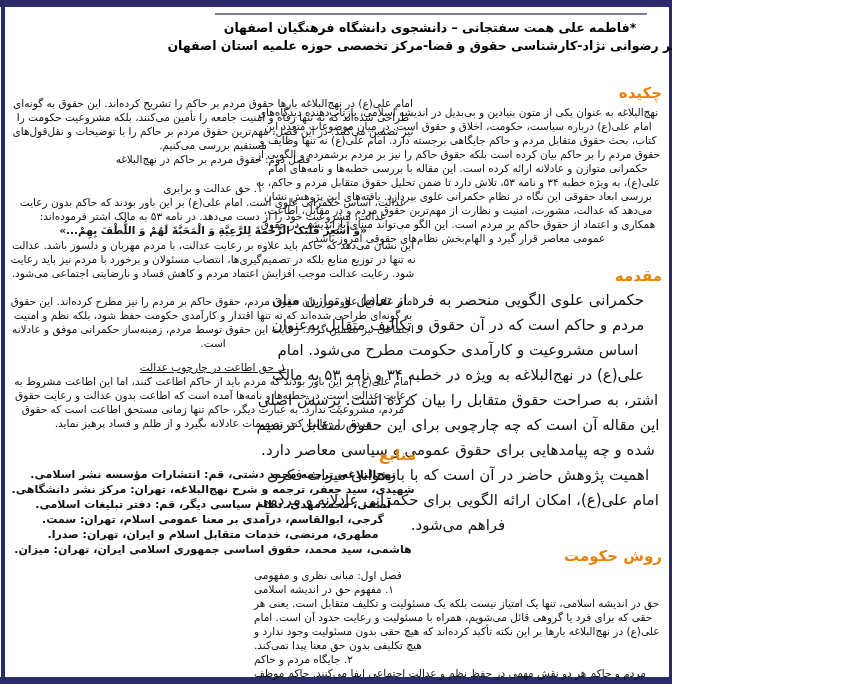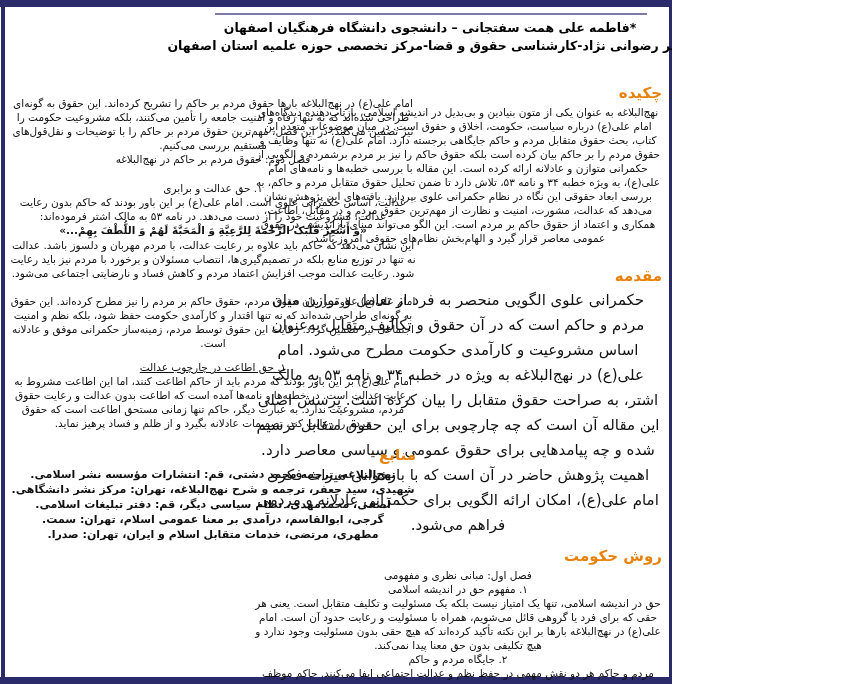--- a/index.html
+++ b/index.html
@@ -27,21 +27,21 @@
   .col{position:absolute;}
   .col-right{top:84px;right:10px;width:408px;}
   .col-left{top:96px;left:10px;width:406px;}
   .h-orange{
     font-weight:bold;font-size:15px;line-height:18px;
     text-align:right;margin:0 0 3px 0;
   }
   .txt-sm{font-size:10.5px;line-height:14px;}
   .txt-lg{font-size:15px;line-height:25px;}
   .center{text-align:center;}
-  .right{text-align:center;}
+  .right{text-align:left;}
   .mt-intro{margin-top:22px;}
   .mt-method{margin-top:9px;}
   .method-line{margin:0;}
   .para{margin:0 0 0 0;}
   .gap-s{margin-top:14px;}
   .gap-m{margin-top:10px;text-decoration:underline;}
   .quote-line{font-size:10.5px;line-height:15px;text-align:center;font-weight:bold;}
   .refs-heading{margin-top:16px;}
   .ref-item{font-weight:bold;font-size:11px;line-height:15px;text-align:center;}
   .chapter-title{margin-bottom:15px;}
@@ -95,16 +95,17 @@
     <div class="txt-sm center gap-m">۱. حق اطاعت در چارچوب عدالت</div>
     <div class="txt-sm center">امام علی(ع) بر این باور بودند که مردم باید از حاکم اطاعت کنند، اما این اطاعت مشروط به رعایت عدالت است. در خطبه‌ها و نامه‌ها آمده است که اطاعت بدون عدالت و رعایت حقوق مردم، مشروعیت ندارد. به عبارت دیگر، حاکم تنها زمانی مستحق اطاعت است که حقوق مردم را رعایت کند، تصمیمات عادلانه بگیرد و از ظلم و فساد پرهیز نماید.</div>
 
     <div class="h-orange refs-heading" style="color:#e8820c">منابع</div>
     <div>
       <div class="ref-item">نهج‌البلاغه، ترجمه محمد دشتی، قم: انتشارات مؤسسه نشر اسلامی.</div>
       <div class="ref-item">شهیدی، سید جعفر، ترجمه و شرح نهج‌البلاغه، تهران: مرکز نشر دانشگاهی.</div>
       <div class="ref-item">آصفی، محمدمهدی، نظام سیاسی دیگر، قم: دفتر تبلیغات اسلامی.</div>
       <div class="ref-item">گرجی، ابوالقاسم، درآمدی بر معنا عمومی اسلام، تهران: سمت.</div>
       <div class="ref-item">مطهری، مرتضی، خدمات متقابل اسلام و ایران، تهران: صدرا.</div>
+      <div class="ref-item">هاشمی، سید محمد، حقوق اساسی جمهوری اسلامی ایران، تهران: میزان.</div>
     </div>
   </div>
 
 </div>
 
 </body></html>

